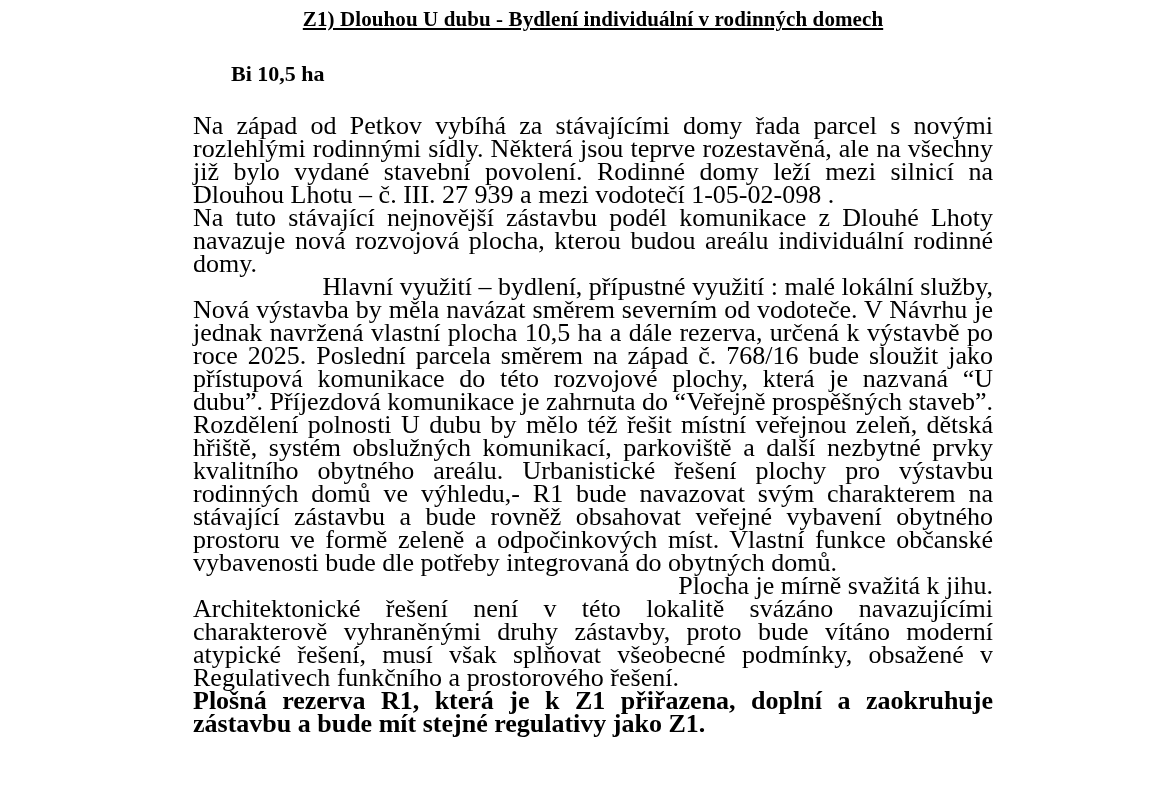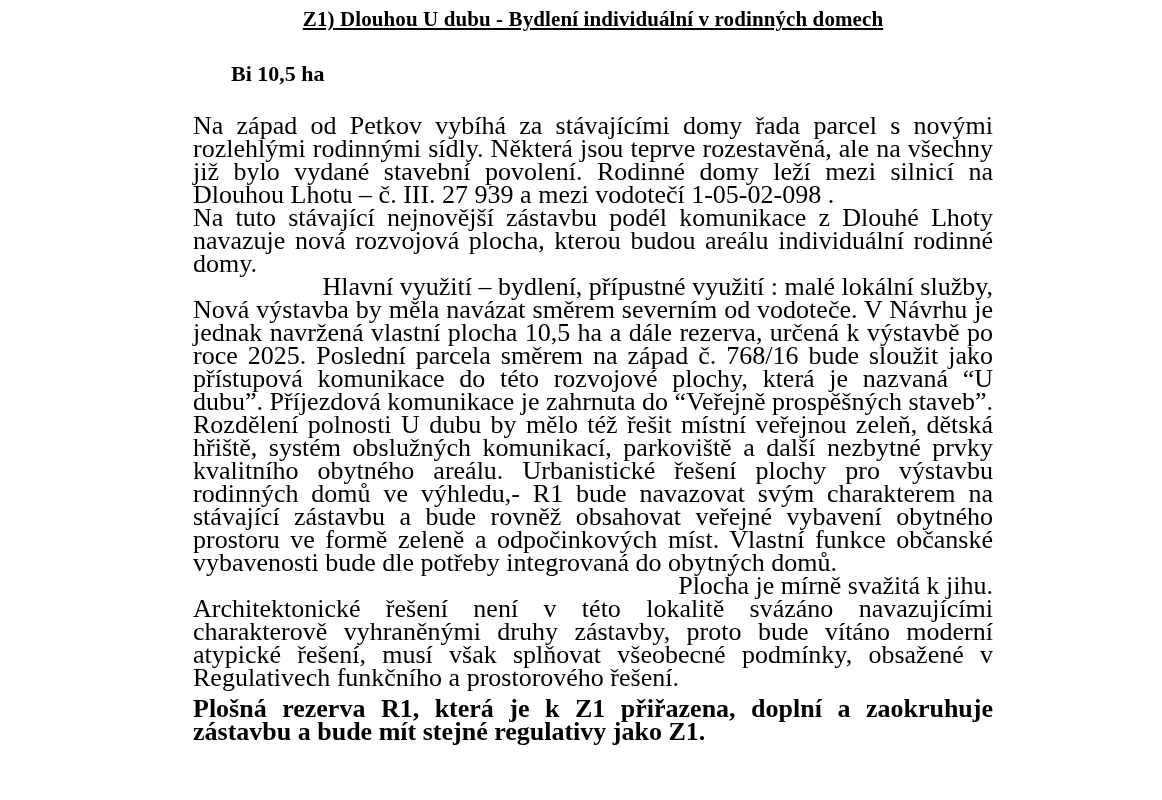--- a/index.html
+++ b/index.html
@@ -49,21 +49,20 @@
     margin: 0;
     text-align: justify;
     text-justify: inter-word;
     hyphens: none;
   }
   .para.first {
     margin-top: 26px;
   }
   .para.bold {
     font-weight: bold;
-    margin-top: 8px;
   }
   .para.left {
     text-align: right;
   }
 </style>
 </head>
 <body>
 
 <div class="page">
   <div class="doc-body">

